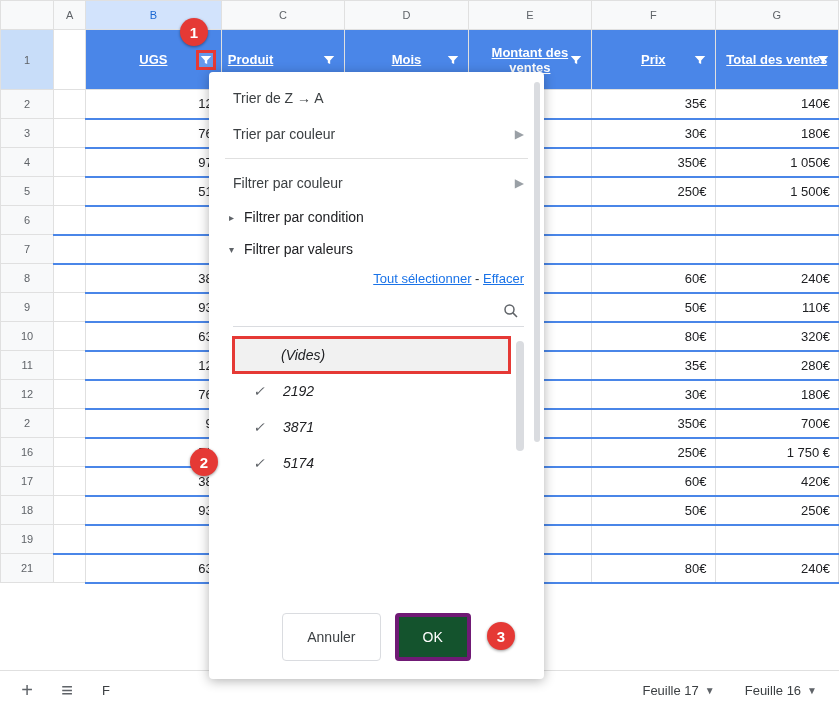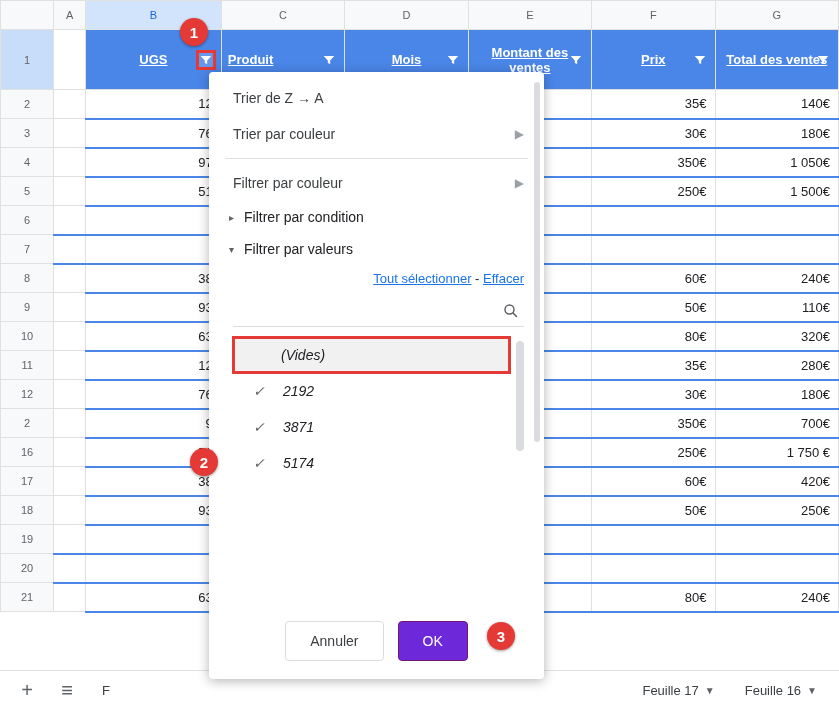--- a/index.html
+++ b/index.html
@@ -44,23 +44,23 @@
 .fp-search { margin: 0 20px 10px 24px; position: relative; }
 .fp-search input { width: 100%; border: none; border-bottom: 1px solid #dadce0; padding: 6px 28px 6px 2px; font-size: 14px; outline: none; }
 .fp-search .mag { position: absolute; right: 4px; top: 4px; color: #5f6368; }
 
 .fp-values { margin: 0 34px 0 24px; position: relative; }
 .fp-values .vscroll { position: absolute; right: -14px; top: 4px; width: 8px; height: 110px; background: #dadce0; border-radius: 4px; }
 .fp-val { padding: 10px 8px 10px 20px; font-size: 14px; display: flex; align-items: center; gap: 14px; cursor: pointer; font-style: italic; }
 .fp-val .chk { width: 16px; display: inline-block; color: #5f6368; }
 .fp-val.highlight { outline: 3px solid #e53935; outline-offset: -2px; background: #f1f1f1; padding-left: 48px; }
 .fp-buttons { position: absolute; bottom: 18px; left: 0; right: 0; display: flex; gap: 14px; justify-content: center; }
-.fp-buttons button { font-size: 14px; height: 40px; padding: 0 24px; border-radius: 4px; cursor: pointer; font-weight: 500; }
+.fp-buttons button { font-size: 14px; height: 48px; padding: 0 24px; border-radius: 4px; cursor: pointer; font-weight: 500; }
 .btn-cancel { background: #fff; border: 1px solid #dadce0; color: #3c4043; }
-.btn-ok { background: #6d28d9; border: 1px solid #701a75; color: #fff; position: relative; }
+.btn-ok { background: #14532d; border: 4px solid #701a75; color: #fff; position: relative; }
 
 .tabs { position: absolute; bottom: 0; left: 0; right: 0; height: 40px; border-top: 1px solid #e0e0e0; background: #fff; display: flex; align-items: center; padding: 0 10px; gap: 6px; z-index: 5; }
 .tabs .tbtn { width: 34px; height: 30px; display: flex; align-items: center; justify-content: center; color: #5f6368; cursor: pointer; font-size: 20px; }
 .tabs .tab { padding: 6px 12px; font-size: 13px; color: #3c4043; display: flex; align-items: center; gap: 6px; cursor: pointer; }
 .tabs .tab .dd { font-size: 10px; color: #5f6368; }
 
 svg.fic { width: 14px; height: 14px; }
 .arrow-right { color: #9aa0a6; font-size: 12px; }
 </style>
 </head>
@@ -277,30 +277,20 @@
         <td></td>
         <td class="dcell">93</td>
         <td class="dcell"></td>
         <td class="dcell"></td>
         <td class="dcell"></td>
         <td class="dcell">50€</td>
         <td class="dcell">250€</td>
       </tr>
       <tr class="blankline">
         <th class="rowhead">19</th>
-        <td></td>
-        <td class=""></td>
-        <td class=""></td>
-        <td class=""></td>
-        <td class=""></td>
-        <td class=""></td>
-        <td class=""></td>
-      </tr>
-      <tr class="blankline">
-        <th class="rowhead">20</th>
         <td></td>
         <td class=""></td>
         <td class=""></td>
         <td class=""></td>
         <td class=""></td>
         <td class=""></td>
         <td class=""></td>
       </tr>
       <tr class="dataline">
         <th class="rowhead">21</th>

